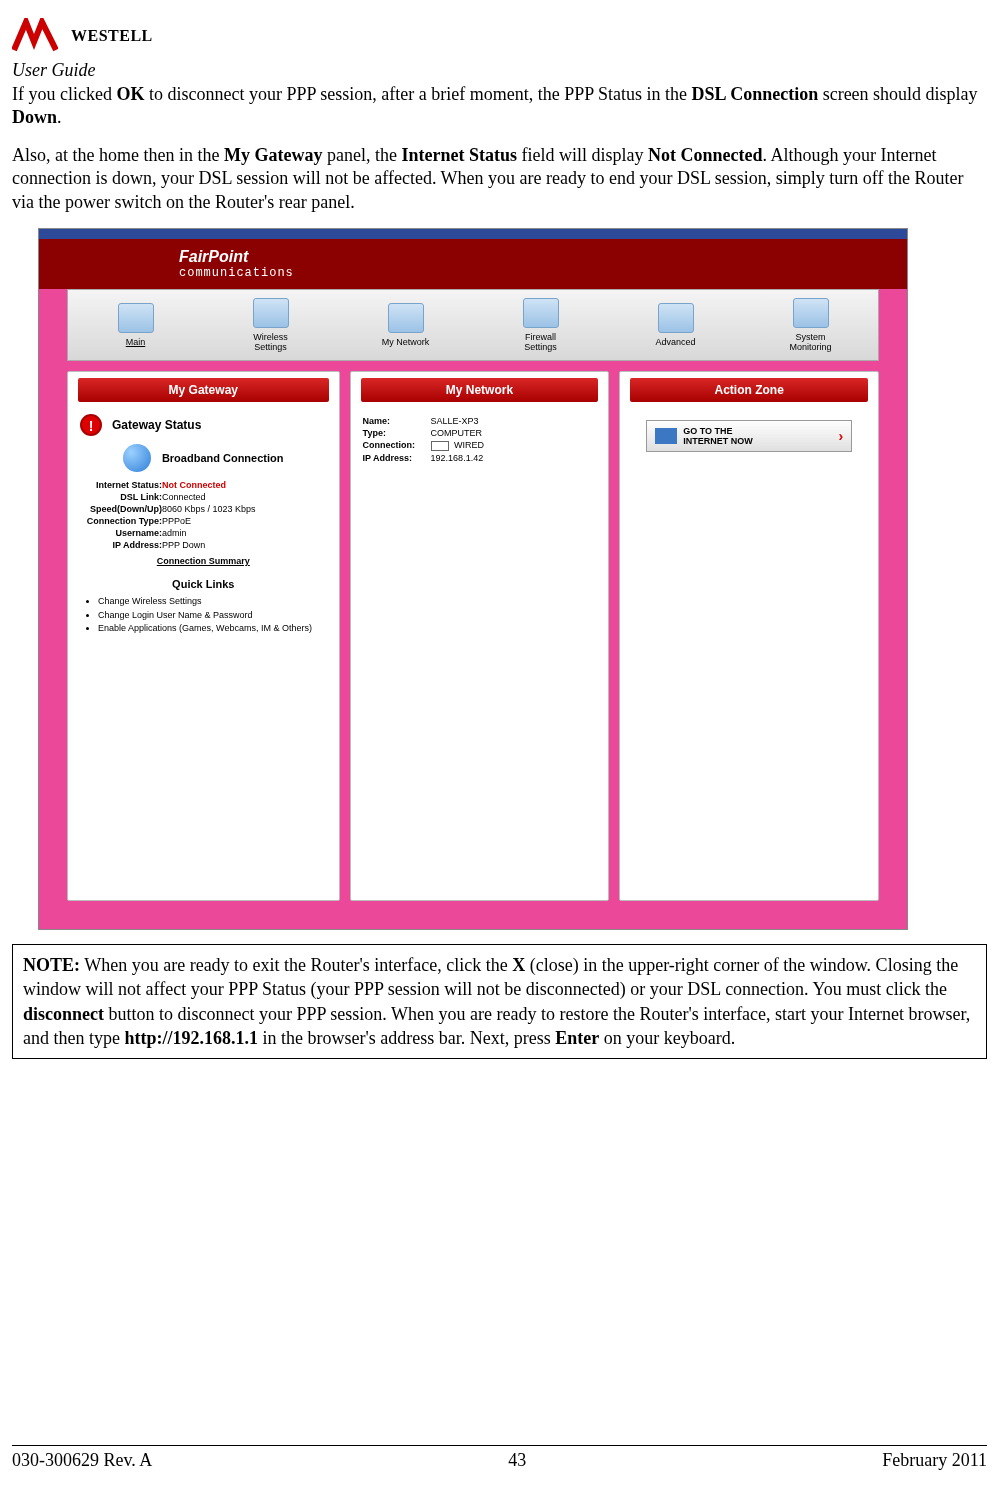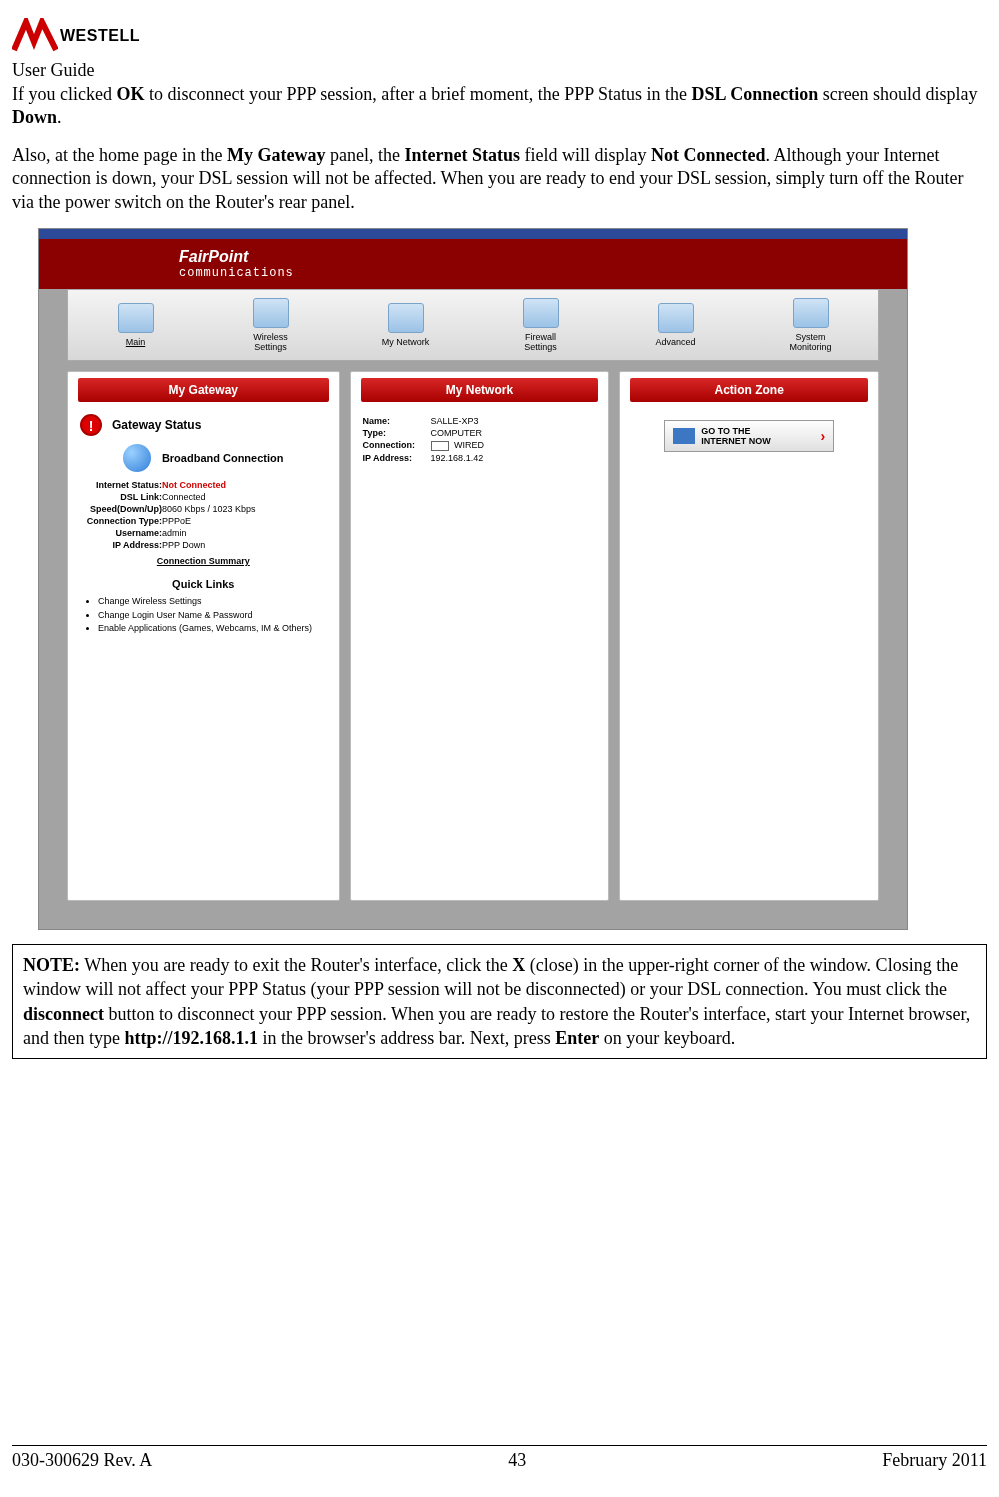--- a/index.html
+++ b/index.html
@@ -8,35 +8,35 @@
     font-size: 16px;
     color: #000;
     background: #fff;
     width: 999px;
     height: 1497px;
     position: relative;
     padding: 18px 12px 0 12px;
   }
   .logo-row { display: flex; align-items: center; margin-bottom: 6px; }
   .logo-mark { width: 46px; height: 36px; display: inline-block; }
-  .logo-text { font-family: Liberation Sans, sans-serif; font-weight: 700; font-size: 16px; letter-spacing: 0.5px; margin-left: 2px; }
-  .hdr-line { display: flex; justify-content: space-between; font-size: 18px; margin-bottom: 2px; }
+  .logo-text { font-family: Liberation Serif, serif; font-weight: 700; font-size: 16px; letter-spacing: 0.5px; margin-left: 13px; }
+  .hdr-line { display: flex; justify-content: space-between; font-style: italic; font-size: 18px; margin-bottom: 2px; }
   .body-para { font-size: 18px; line-height: 1.3; margin-bottom: 14px; }
   .body-para b { font-weight: 700; }
   .screenshot-wrap { margin: 6px 0 14px 26px; }
   .screenshot {
     border: 1px solid #888;
     width: 870px;
     background: #8b0000;
   }
   .ss-titlebar { height: 10px; background: #2d4a9a; }
   .ss-top-logo { height: 50px; display:flex; align-items:center; padding-left:140px; }
   .fp-logo { font-family: Arial, sans-serif; color:#fff; }
   .fp-logo .fp1 { font-style: italic; font-weight: 700; font-size: 16px; }
-  .content-bg { background:#a3a3a3; padding: 0 28px 28px 28px; }
+  .content-bg { background:#ec4899; padding: 0 28px 28px 28px; }
   .navbar {
     background: linear-gradient(#f4f4f4,#d8d8d8);
     border:1px solid #aaa;
     display:flex;
     justify-content: space-around;
     align-items:center;
     padding:8px 0;
   }
   .nav-item {
     display:flex; flex-direction:column; align-items:center;
@@ -86,21 +86,21 @@
   .mn-label { font-weight:700; width:68px; }
   .mn-val { flex:1; }
   .wired-ico { display:inline-block; width:18px; height:10px; border:1px solid #666; position:relative; margin-right:3px; vertical-align:middle; }
   .az-btn {
     display:flex; align-items:center;
     border:1px solid #999;
     background: linear-gradient(#fefefe,#e0e0e0);
     padding:5px 8px;
     font-family: Arial, sans-serif;
     font-size:9px; font-weight:700;
-    margin:6px auto 0 auto; width:170px;
+    margin:6px auto 0 auto; width:206px;
   }
   .az-btn .www { width:22px; height:16px; background:#3b77c2; margin-right:6px; }
   .az-btn .arrow { color:#d00; font-size:14px; margin-left:auto; }
   .note-box {
     border:1px solid #000;
     padding:8px 10px;
     font-size:18px;
     line-height:1.35;
   }
   .footer {
@@ -126,21 +126,21 @@
 
 <div class="hdr-line">
   <span>User Guide</span>
 </div>
 
 <p class="body-para">
   <span>If you clicked </span><b>OK</b><span> to disconnect your PPP session, after a brief moment, the PPP Status in the </span><b>DSL Connection</b><span> screen should display </span><b>Down</b><span>.</span>
 </p>
 
 <p class="body-para">
-  <span>Also, at the home page in the </span><b>My Gateway</b><span> panel, the </span><b>Internet Status</b><span> field will display </span><b>Not Connected</b><span>. Although your Internet connection is down, your DSL session will not be affected. When you are ready to end your DSL session, simply turn off the Router via the power switch on the Router's rear panel.</span>
+  <span>Also, at the home then in the </span><b>My Gateway</b><span> panel, the </span><b>Internet Status</b><span> field will display </span><b>Not Connected</b><span>. Although your Internet connection is down, your DSL session will not be affected. When you are ready to end your DSL session, simply turn off the Router via the power switch on the Router's rear panel.</span>
 </p>
 
 <div class="screenshot-wrap">
   <div class="screenshot">
     <div class="ss-titlebar"></div>
     <div class="ss-top-logo">
       <div class="fp-logo">
         <span class="fp1">FairPoint</span>
         <div style="font-size:12px; letter-spacing:1px;font-family:Liberation Mono, monospace;">communications</div>
       </div>

